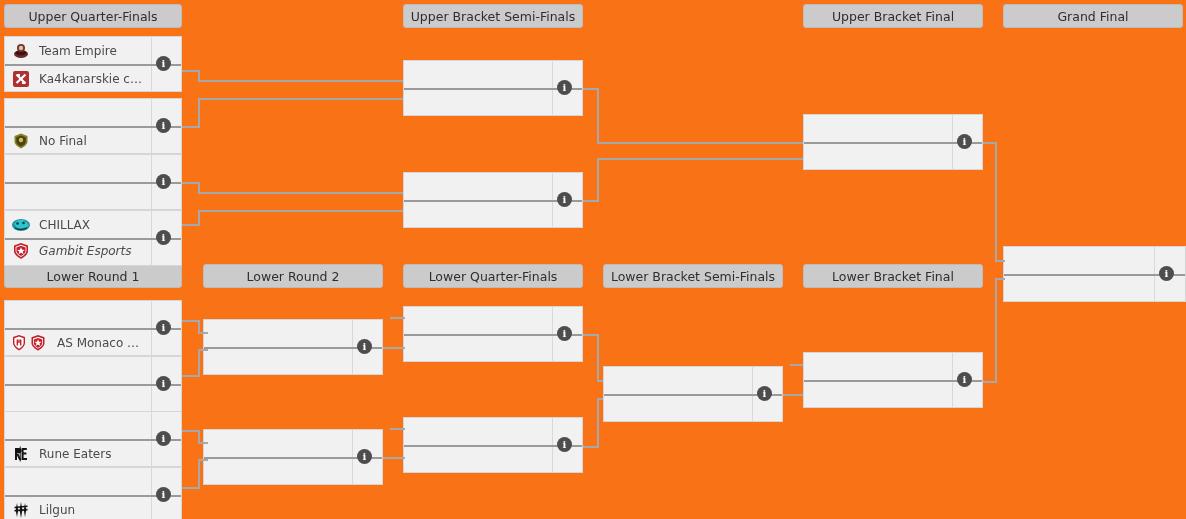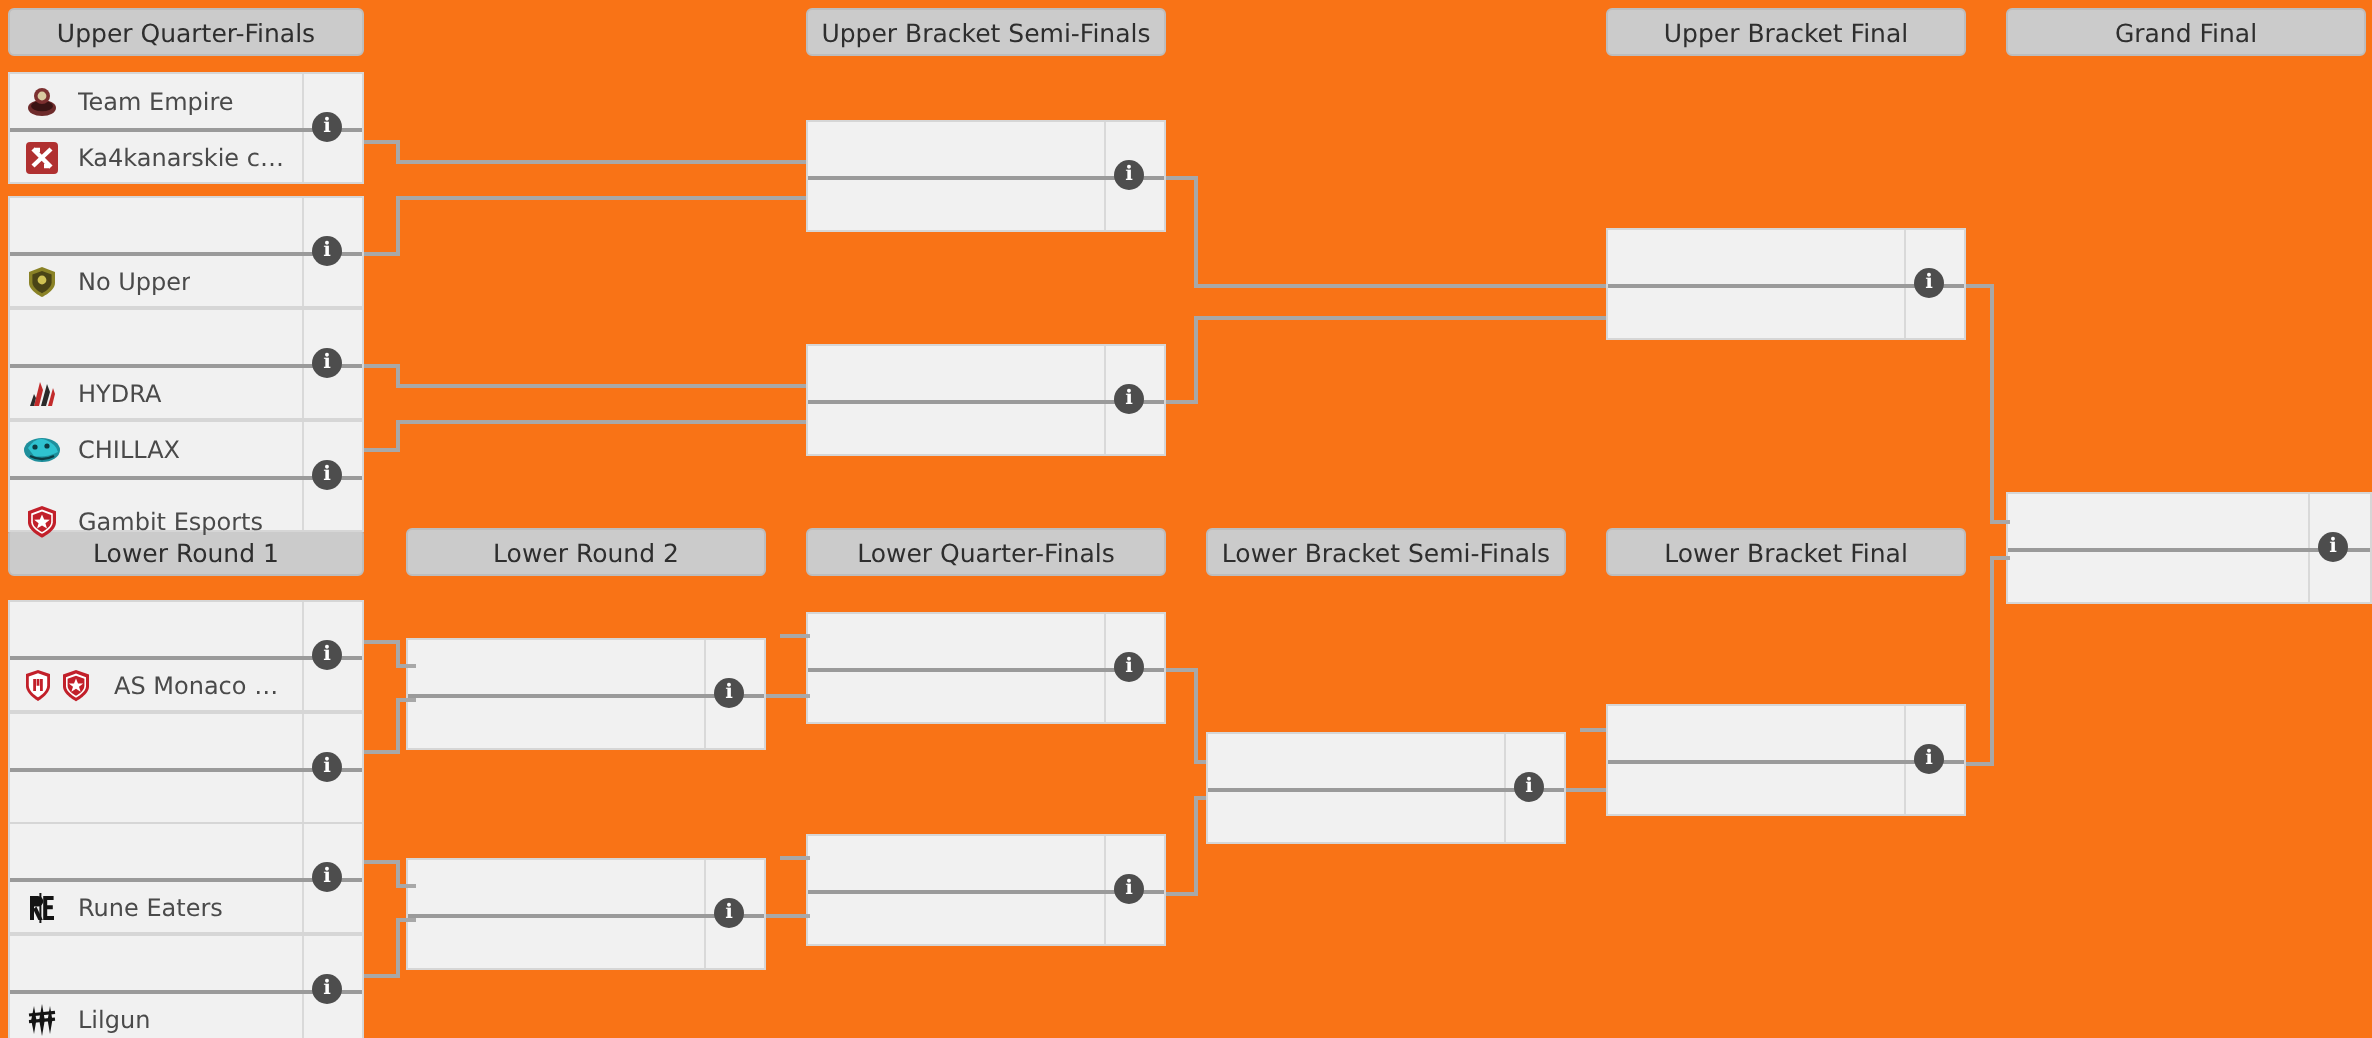--- a/index.html
+++ b/index.html
@@ -163,62 +163,51 @@
         </div>
         <div class="score-cell" style="top: 0px; left: 146px; width: 32px;"></div>
         <div class="team-row" style="top: 28px;">
           <span class="team-logo">
             <svg width="18" height="18" viewBox="0 0 18 18">
               <path d="M9 1.5 L15.5 4 V9.5 C15.5 13.5 9 16.5 9 16.5 S2.5 13.5 2.5 9.5 V4 Z" fill="#8a8226"></path>
               <path d="M9 3.5 L13.8 5.3 V9.4 C13.8 12.3 9 14.6 9 14.6 S4.2 12.3 4.2 9.4 V5.3 Z" fill="#4a4416"></path>
               <circle cx="9" cy="8" r="2.2" fill="#cfc253"></circle>
             </svg>
           </span>
-          <span class="team-name" style="max-width: 108px;">No Upper</span>
+          <span class="team-name" style="max-width: 108px;">No Final</span>
         </div>
         <div class="score-cell" style="top: 28px; left: 146px; width: 32px;"></div>
         <div class="divider" style="left: 146px;"></div>
         <div class="midline" style="top: 27px;"></div>
       </div>
       <div class="match" style="left: 4px; top: 154px; width: 178px; height: 56px;">
         <div class="team-row empty" style="top: 0px;">
           <span class="team-logo"></span>
           <span class="team-name" style="max-width: 108px;"></span>
         </div>
         <div class="score-cell" style="top: 0px; left: 146px; width: 32px;"></div>
-        <div class="team-row" style="top: 28px;">
-          <span class="team-logo">
-            <svg width="18" height="18" viewBox="0 0 18 18">
-              <path d="M5 15 L8 3 L9.5 7 L7.5 15 Z" fill="#c22b2b"></path>
-              <path d="M8.5 15 L11.5 4 L13 8 L11 15 Z" fill="#2a2a2a"></path>
-              <path d="M12 15 L14.5 6 L15.5 9 L14 15 Z" fill="#c22b2b"></path>
-              <path d="M3 15 L5 9 L6 11 L5 15 Z" fill="#2a2a2a"></path>
-            </svg>
-          </span>
-          <span class="team-name" style="max-width: 108px;">HYDRA</span>
-        </div>
         <div class="score-cell" style="top: 28px; left: 146px; width: 32px;"></div>
         <div class="divider" style="left: 146px;"></div>
         <div class="midline" style="top: 27px;"></div>
       </div>
       <div class="match" style="left: 4px; top: 210px; width: 178px; height: 56px;">
         <div class="team-row" style="top: 0px;">
           <span class="team-logo">
             <svg width="20" height="18" viewBox="0 0 20 18">
               <ellipse cx="10" cy="9" rx="9" ry="6" fill="#1f8f9c"></ellipse>
               <path d="M3 8 Q7 2 12 4 Q17 6 18 10 Q12 13 6 12 Z" fill="#2fc2cf"></path>
               <circle cx="6.5" cy="7.5" r="1.3" fill="#0d3b42"></circle>
               <circle cx="12.5" cy="7" r="1.3" fill="#0d3b42"></circle>
               <path d="M4 12 Q10 15 16 12" stroke="#0d3b42" stroke-width="1.2" fill="none"></path>
             </svg>
           </span>
           <span class="team-name" style="max-width: 108px;">CHILLAX</span>
         </div>
         <div class="score-cell" style="top: 0px; left: 146px; width: 32px;"></div>
-        <div class="team-row" style="top: 36px;">
+        <div class="team-row" style="top: 26px; font-style: italic;">
           <span class="team-logo">
             <svg width="18" height="18" viewBox="0 0 18 18">
               <path d="M9 1 L16 3.6 V9.2 C16 13.4 9 16.8 9 16.8 S2 13.4 2 9.2 V3.6 Z" fill="#c2202a"></path>
               <path d="M9 2.8 L14.4 4.8 V9.1 C14.4 12.3 9 14.9 9 14.9 S3.6 12.3 3.6 9.1 V4.8 Z" fill="#fff"></path>
               <path d="M9 3.8 L13.6 5.5 V9 C13.6 11.8 9 14 9 14 S4.4 11.8 4.4 9 V5.5 Z" fill="#c2202a"></path>
               <path d="M9 5.2 L10.1 7.8 L12.9 7.9 L10.7 9.6 L11.5 12.3 L9 10.7 L6.5 12.3 L7.3 9.6 L5.1 7.9 L7.9 7.8 Z" fill="#fff"></path>
             </svg>
           </span>
           <span class="team-name" style="max-width: 108px;">Gambit Esports</span>
         </div>

